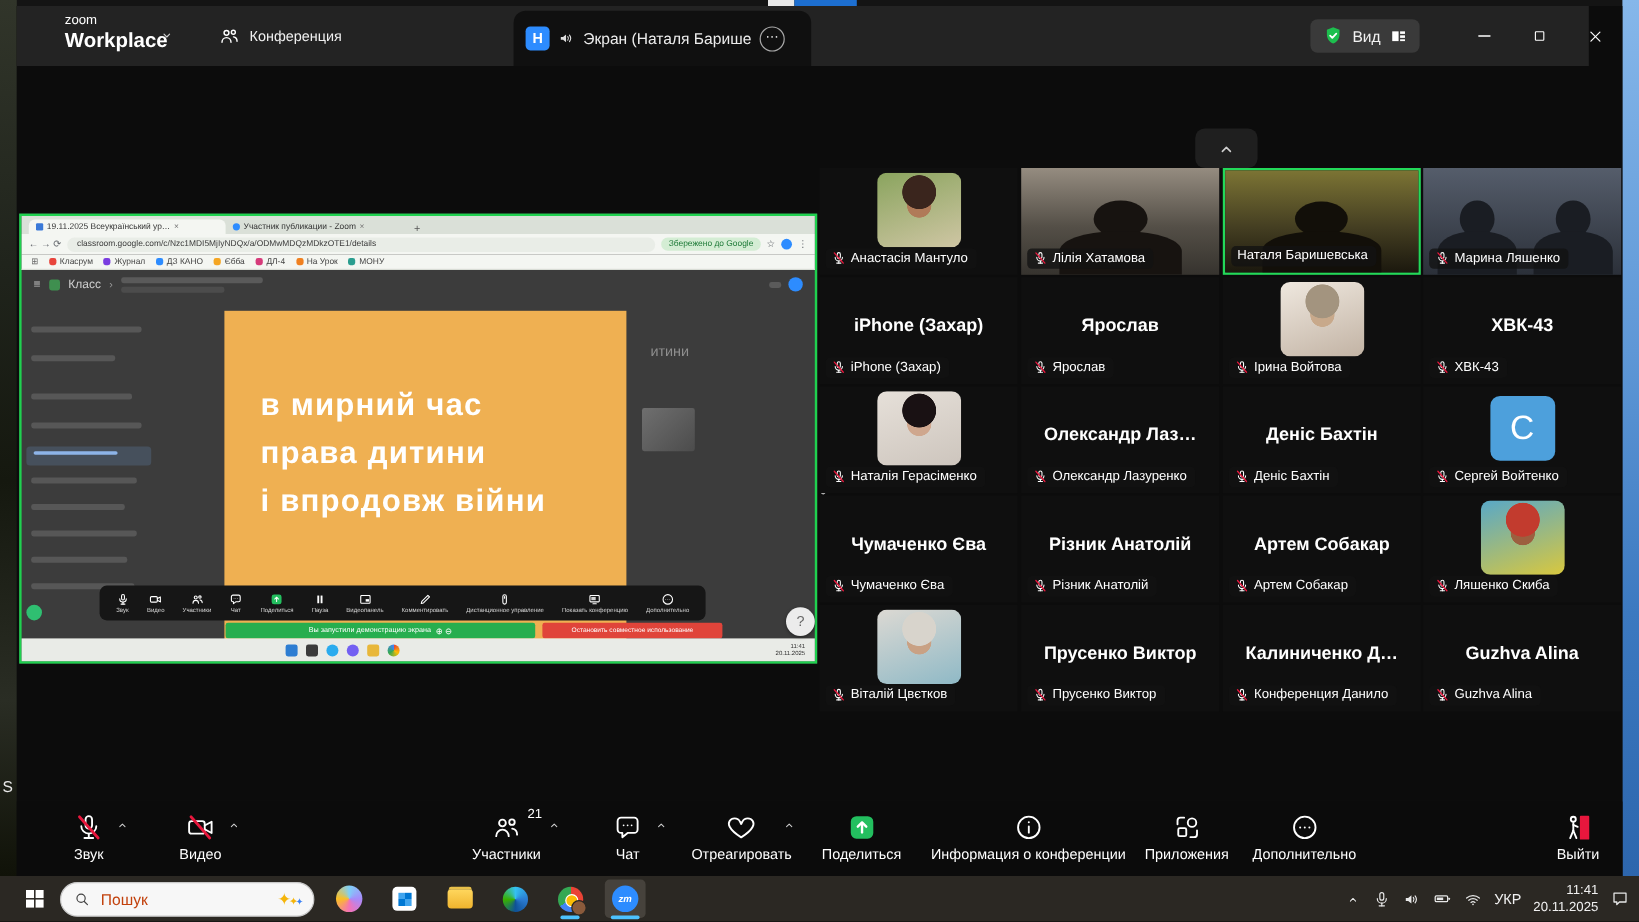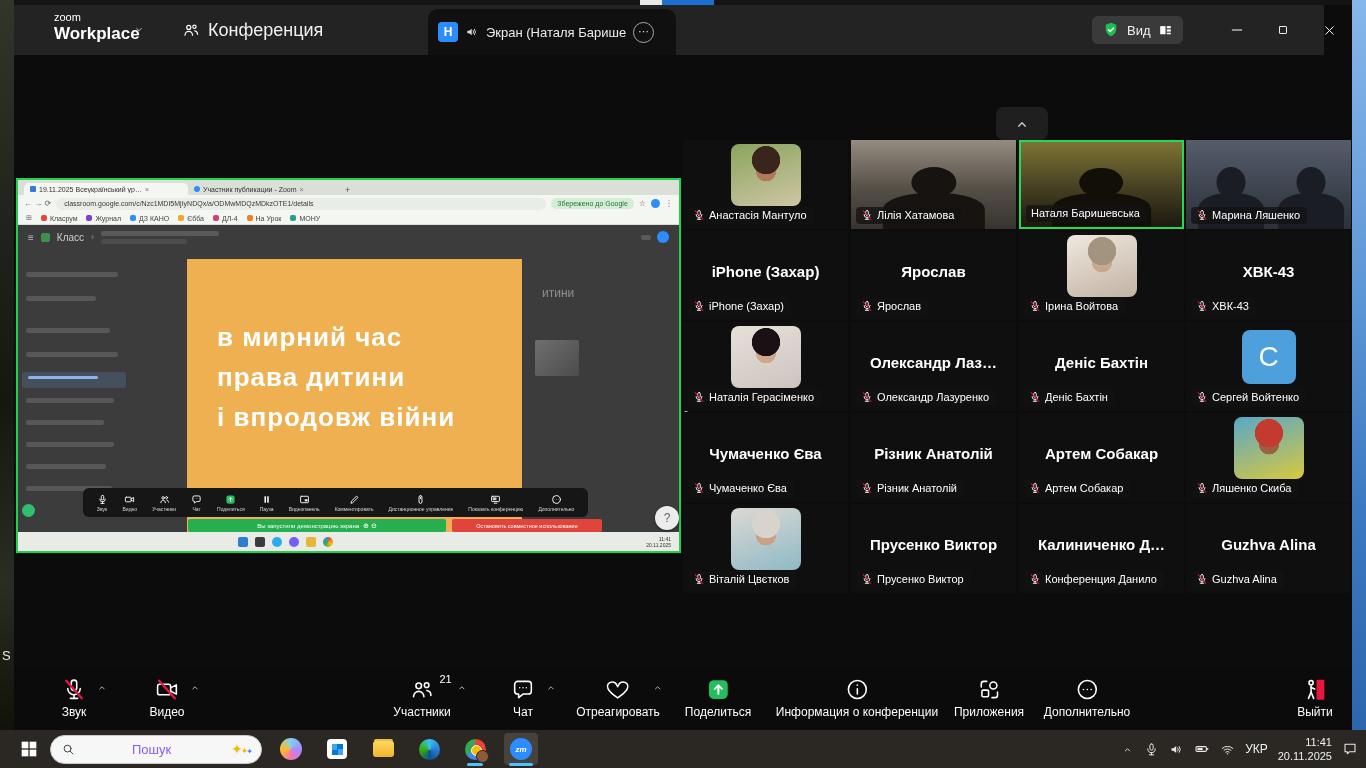--- a/index.html
+++ b/index.html
@@ -12,21 +12,21 @@
   .edge-s{left:2px;top:648px;font-size:13px;color:#e8e8e8;}
   .strip-w{left:640px;top:0;width:22px;height:6px;background:#e9e9e9;}
   .strip-b{left:662px;top:0;width:52px;height:6px;background:#1d6fd1;}
   
   .zwin{left:14px;top:5px;width:1338px;height:725px;background:#0c0c0c;}
   .titlebar{left:0;top:0;width:1310px;height:50px;background:#232323;}
   .logo{left:40px;top:7px;line-height:1;}
   .logo .t{font-size:11px;color:#fff;}
   .logo .b{font-size:17px;font-weight:bold;color:#fff;margin-top:2px;}
   .tb-chev{left:118px;top:18px;color:#cfcfcf;}
-  .conf{left:168px;top:13px;display:flex;align-items:center;gap:8px;font-size:18px;color:#f0f0f0;height:24px;}
+  .conf{left:168px;top:13px;display:flex;align-items:center;gap:8px;font-size:12px;color:#f0f0f0;height:24px;}
   .sharetab{left:414px;top:4px;width:248px;height:46px;background:#101010;border-radius:10px 10px 0 0;display:flex;align-items:center;gap:7px;padding:0 10px;box-sizing:border-box;}
   .hbadge{width:20px;height:20px;border-radius:4px;background:#2d8cff;color:#fff;font-size:12px;font-weight:bold;display:flex;align-items:center;justify-content:center;flex:none;}
   .sharetab .txt{font-size:13px;color:#ececec;white-space:nowrap;overflow:hidden;max-width:140px;}
   .dotsbtn{width:19px;height:19px;border-radius:50%;border:1.4px solid #a8a8a8;color:#d8d8d8;font-size:11px;line-height:17px;text-align:center;flex:none;}
   .viewpill{left:1078px;top:11px;height:28px;background:#3a3a3a;border-radius:6px;display:flex;align-items:center;gap:7px;padding:0 10px;font-size:13px;color:#f2f2f2;}
   .wctl{top:12px;width:30px;height:26px;display:flex;align-items:center;justify-content:center;color:#e8e8e8;}
   
   .chevbtn{left:982px;top:102px;width:52px;height:33px;background:#1f1f1f;border-radius:8px;display:flex;align-items:center;justify-content:center;}
   .gscroll{left:670px;top:361px;width:4px;height:46px;background:#d6d6d6;border-radius:2px;}
   .tile{position:absolute;width:165px;height:89px;background:#0f0f0f;box-sizing:border-box;}
@@ -43,21 +43,21 @@
   .ztoolbar{left:0;top:663px;width:1338px;height:62px;background:#0b0b0b;}
   .zbtn{position:absolute;top:8px;transform:translateX(-50%);display:flex;flex-direction:column;align-items:center;gap:3px;}
   .zbtn .lbl{font-size:12px;color:#fff;white-space:nowrap;}
   .zbtn .ic{position:relative;height:26px;display:flex;align-items:center;}
   .zbtn .caret{position:absolute;top:5px;}
   .zbtn .badge{position:absolute;top:-3px;font-size:11px;color:#fff;}
   
   .taskbar{left:0;top:730px;width:1366px;height:38px;background:#2b2823;display:flex;align-items:center;}
   .startbtn{margin-left:12px;width:34px;height:30px;display:flex;align-items:center;justify-content:center;}
   .searchbox{margin-left:4px;width:212px;height:29px;background:#f7f7f7;border:1px solid #c9c9c9;border-radius:15px;display:flex;align-items:center;gap:8px;padding:0 10px;box-sizing:border-box;color:#333;}
-  .searchbox .ph{font-size:13px;color:#8b5cf6;flex:1;margin-left:48px;}
+  .searchbox .ph{font-size:13px;color:#c2410c;flex:1;}
   .spark{font-size:14px;letter-spacing:-2px;}
   .tapp{width:34px;height:32px;margin-left:12px;display:flex;align-items:center;justify-content:center;position:relative;border-radius:4px;}
   .tapp.open:after{content:"";position:absolute;bottom:-1px;left:9px;right:9px;height:3px;border-radius:2px;background:#4cc2ff;}
   .tapp.focus{background:#46423c;justify-content:center;}
   .tapp.focus:after{left:5px;right:5px;background:#4cc2ff;}
   .tray{position:absolute;right:8px;top:0;height:38px;display:flex;align-items:center;gap:10px;}
   .tray .lang{font-size:12px;color:#f0f0f0;}
   .clock{font-size:11px;color:#f0f0f0;text-align:right;line-height:1.3;}
   
   .share{left:2px;top:173px;width:665px;height:375px;border:2px solid #1fd14f;background:#3c3c3c;box-sizing:border-box;}

